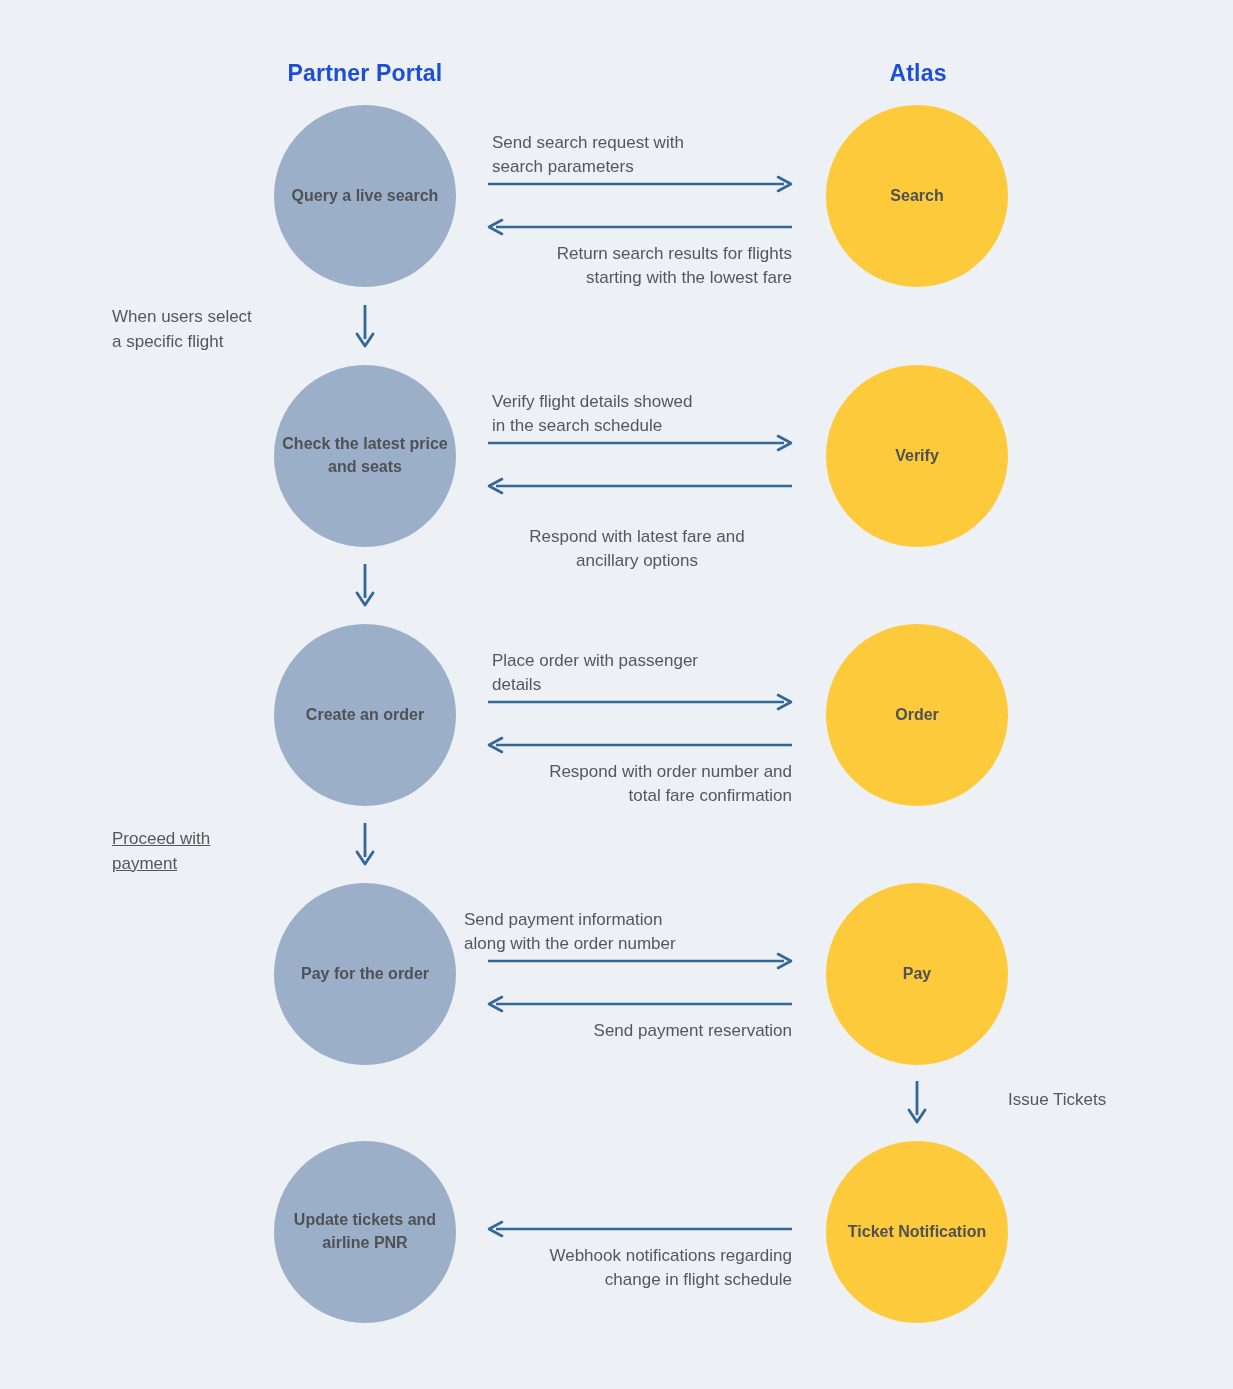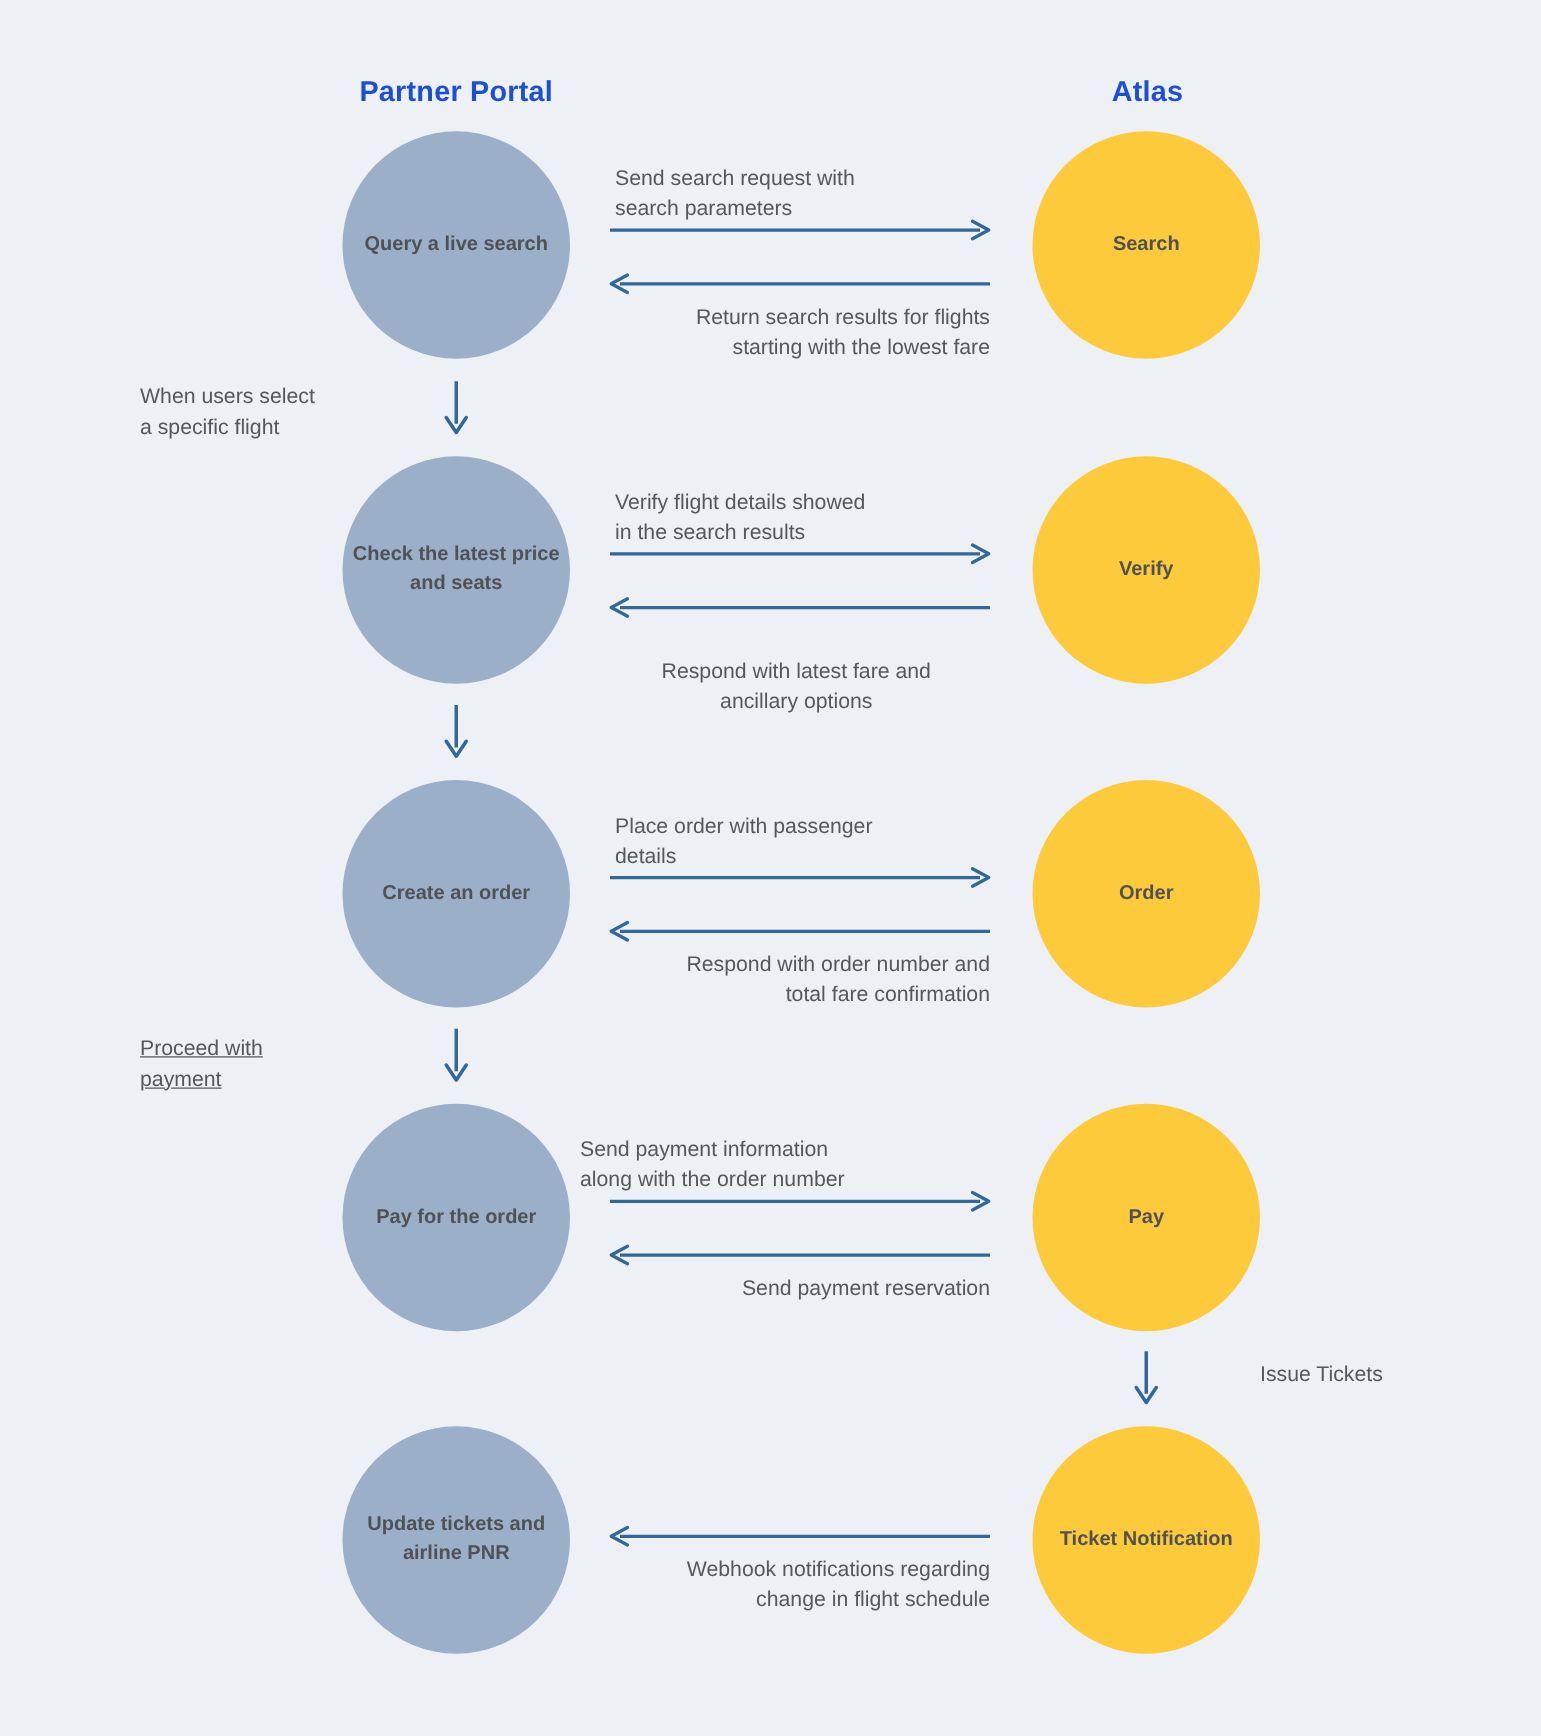--- a/index.html
+++ b/index.html
@@ -106,21 +106,21 @@
   <div class="arrow-h" style="left:486px; top:219px;">
     <svg width="308" height="16" viewBox="0 0 308 16">
       <line x1="10" y1="8" x2="306" y2="8" stroke="#336799" stroke-width="2.6"></line>
       <polyline points="16,1 3,8 16,15" fill="none" stroke="#336799" stroke-width="2.6" stroke-linecap="round" stroke-linejoin="round"></polyline>
     </svg>
   </div>
   <div class="msg right-align" style="left:482px; top:242px; width:310px;">Return search results for flights
 starting with the lowest fare</div>
 
   <div class="msg left-align" style="left:492px; top:390px; width:310px;">Verify flight details showed
-in the search results</div>
+in the search schedule</div>
   <div class="arrow-h" style="left:488px; top:435px;">
     <svg width="306" height="16" viewBox="0 0 306 16">
       <line x1="0" y1="8" x2="296" y2="8" stroke="#336799" stroke-width="2.6"></line>
       <polyline points="290,1 303,8 290,15" fill="none" stroke="#336799" stroke-width="2.6" stroke-linecap="round" stroke-linejoin="round"></polyline>
     </svg>
   </div>
   <div class="arrow-h" style="left:486px; top:478px;">
     <svg width="308" height="16" viewBox="0 0 308 16">
       <line x1="10" y1="8" x2="306" y2="8" stroke="#336799" stroke-width="2.6"></line>
       <polyline points="16,1 3,8 16,15" fill="none" stroke="#336799" stroke-width="2.6" stroke-linecap="round" stroke-linejoin="round"></polyline>

